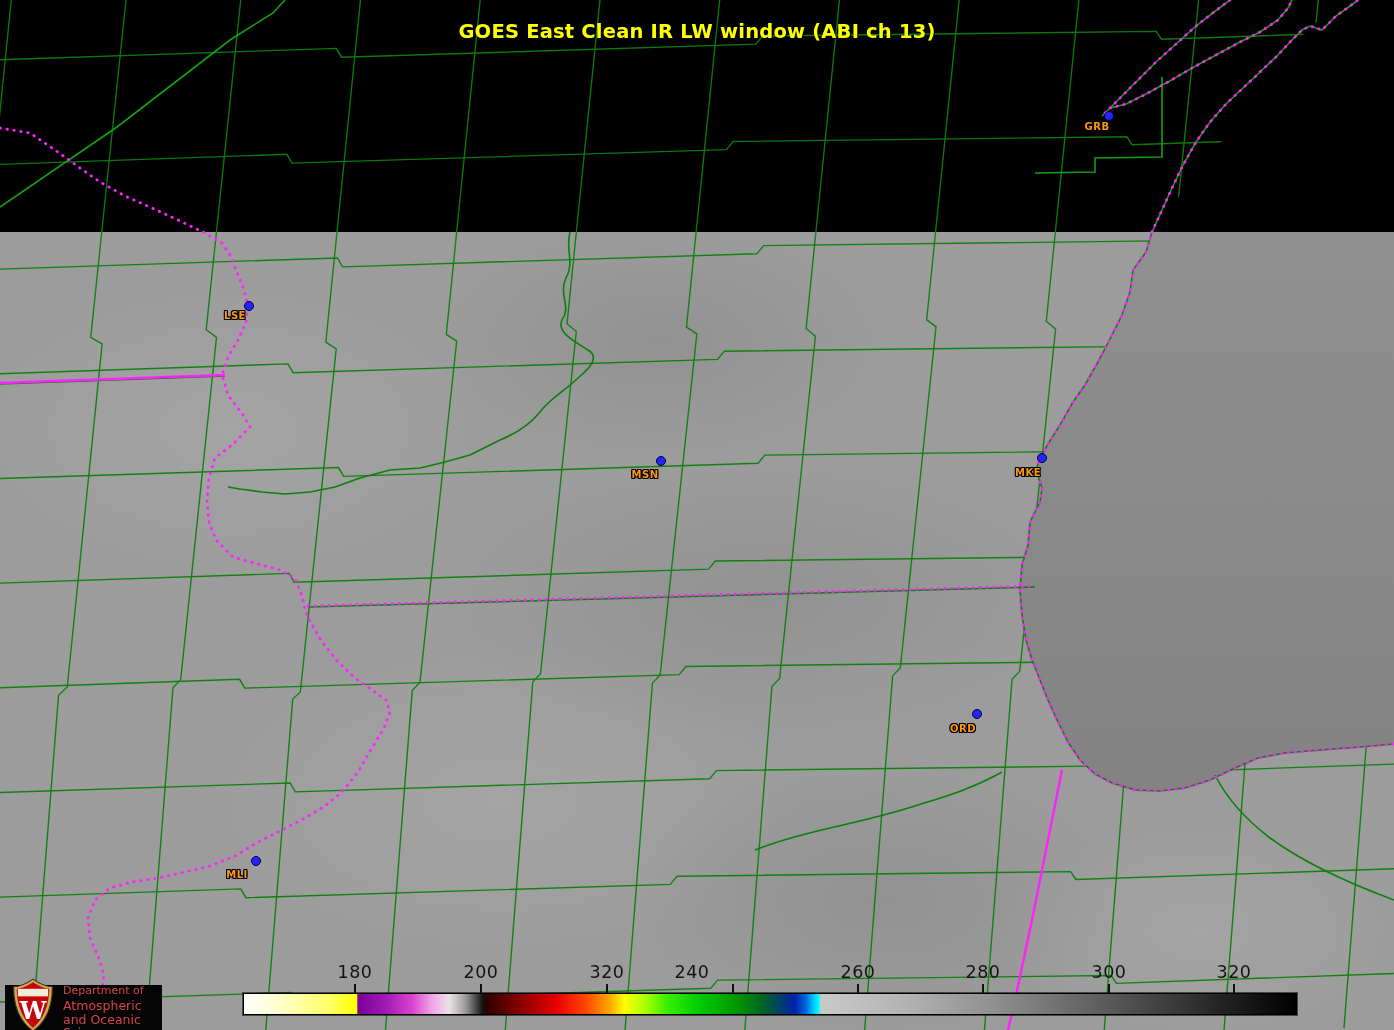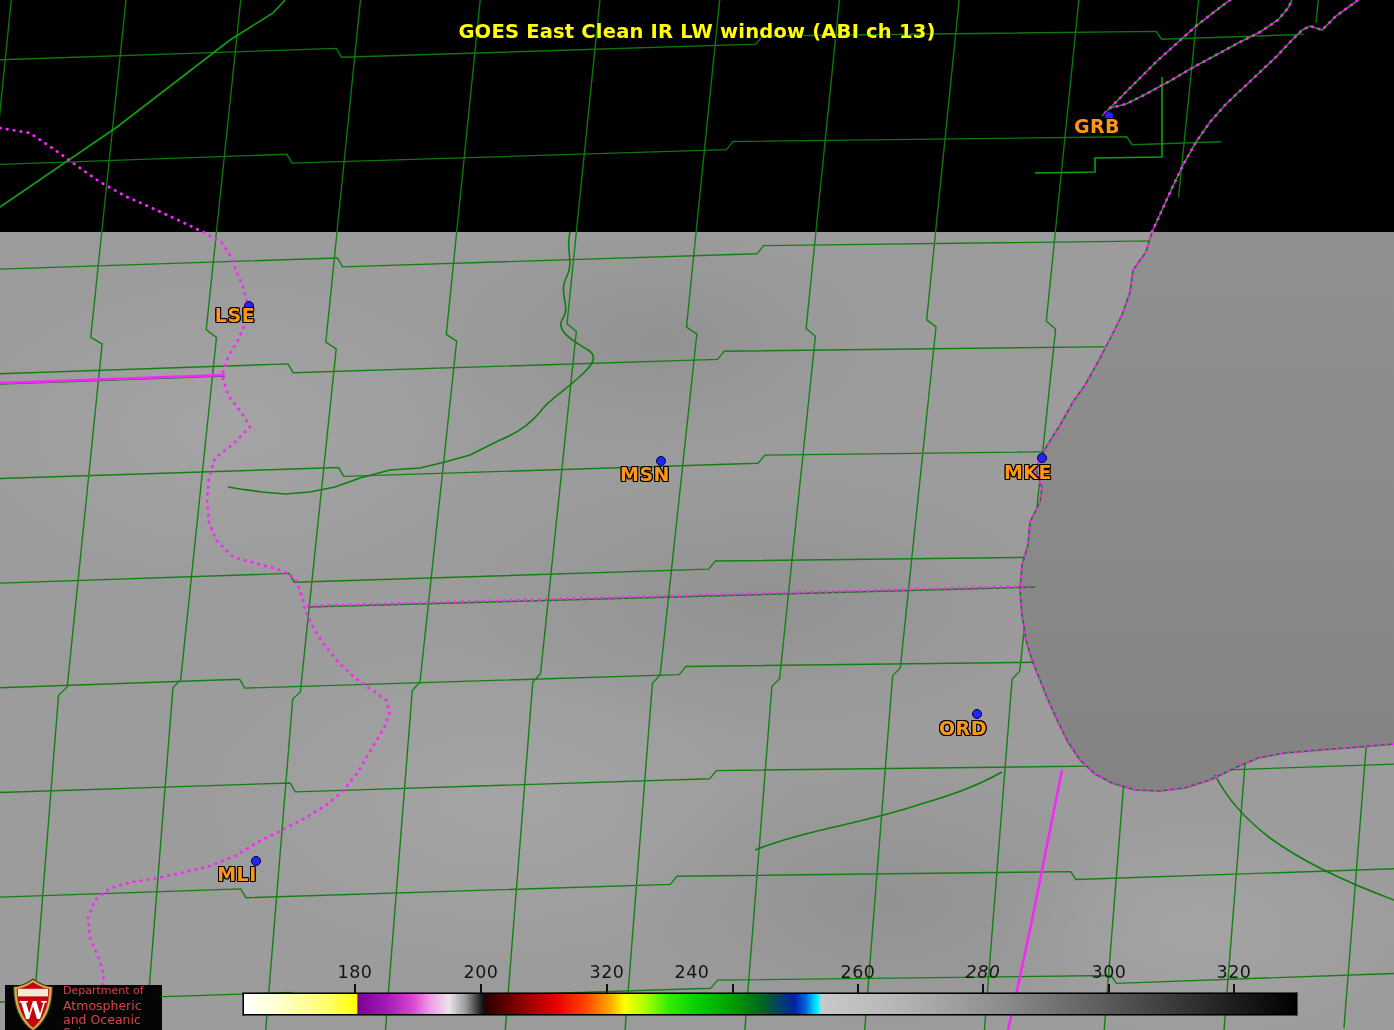--- a/index.html
+++ b/index.html
@@ -9,21 +9,21 @@
   #mapsvg{position:absolute;left:0;top:0;}
   .title-block{position:absolute;left:0;top:20px;width:100%;text-align:center;z-index:30;}
   .title-line{color:var(--title-yellow,#ffff00);font-weight:bold;font-size:19.5px;
               line-height:23px;white-space:pre;letter-spacing:.2px;
               text-shadow:1px 1px 0 #000;}
   .station{position:absolute;z-index:25;}
   .station-dot{position:absolute;width:8px;height:8px;border-radius:50%;
                background:var(--dot-blue,#2222ff);border:1px solid #000030;
                transform:translate(-50%,-50%);}
   .station-label{position:absolute;transform:translate(-50%,-50%);
-                 color:var(--station-orange,#ff9615);font-weight:bold;font-size:19px;
+                 color:var(--station-orange,#ff9615);font-weight:bold;font-size:10px;
                  letter-spacing:.5px;
                  text-shadow:-1px -1px 0 #000,1px -1px 0 #000,-1px 1px 0 #000,1px 1px 0 #000,
                              -1px 0 0 #000,1px 0 0 #000,0 -1px 0 #000,0 1px 0 #000;}
   #colorbar{position:absolute;z-index:26;border:1px solid #000;box-sizing:border-box;
             box-shadow:0 0 0 1px rgba(0,0,0,.55);}
   .cb-tick{position:absolute;width:2px;height:9px;background:#101010;z-index:26;
            transform:translateX(-50%);}
   .cb-label{position:absolute;transform:translate(-50%,-100%);color:var(--tick-text,#141414);
             font-size:17.5px;z-index:26;letter-spacing:.5px;}
   #logo{position:absolute;left:5px;top:985px;width:157px;height:45px;background:#050505;
@@ -204,21 +204,21 @@
       <div class="cb-label" style="left: 355px; top: 982px;">180</div>
       <div class="cb-tick" style="left: 481px; top: 984px;"></div>
       <div class="cb-label" style="left: 481px; top: 982px;">200</div>
       <div class="cb-tick" style="left: 607px; top: 984px;"></div>
       <div class="cb-label" style="left: 607px; top: 982px;">320</div>
       <div class="cb-tick" style="left: 733px; top: 984px;"></div>
       <div class="cb-label" style="left: 692px; top: 982px;">240</div>
       <div class="cb-tick" style="left: 858px; top: 984px;"></div>
       <div class="cb-label" style="left: 858px; top: 982px;">260</div>
       <div class="cb-tick" style="left: 983px; top: 984px;"></div>
-      <div class="cb-label" style="left: 983px; top: 982px; font-style: italic;">280</div>
+      <div class="cb-label" style="left: 983px; top: 982px;">280</div>
       <div class="cb-tick" style="left: 1109px; top: 984px;"></div>
       <div class="cb-label" style="left: 1109px; top: 982px;">300</div>
       <div class="cb-tick" style="left: 1234px; top: 984px;"></div>
       <div class="cb-label" style="left: 1234px; top: 982px;">320</div>
     </div>
 
   <div id="logo">
     <svg id="logo-crest" viewBox="0 0 40 50">
       <path d="M20,1 C27,6 33,8 38,8 C38,26 33,40 20,49 C7,40 2,26 2,8 C7,8 13,6 20,1 Z" fill="#c9ab52" stroke="#3a2a10" stroke-width="1"></path>
       <path d="M20,4 C26,8 31,10 35,10 C35,25 30,38 20,46 C10,38 5,25 5,10 C9,10 14,8 20,4 Z" fill="#c5050c"></path>

